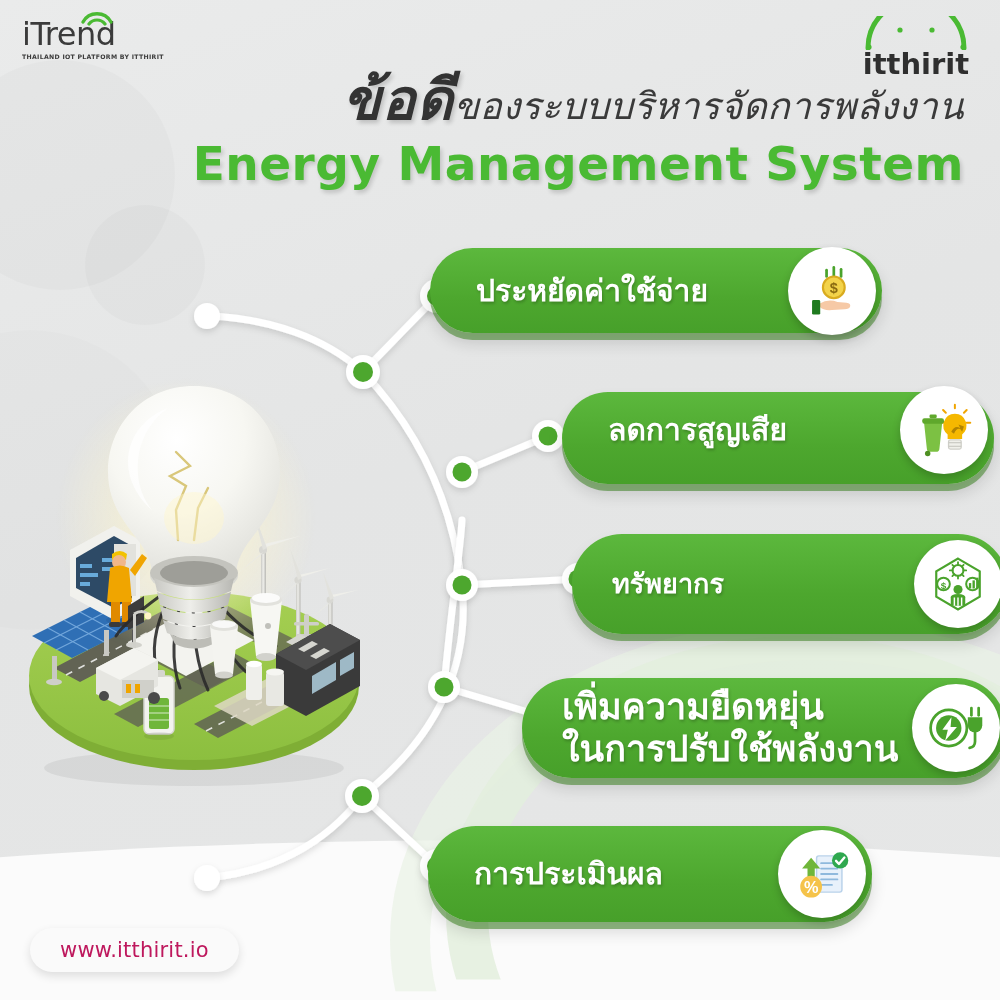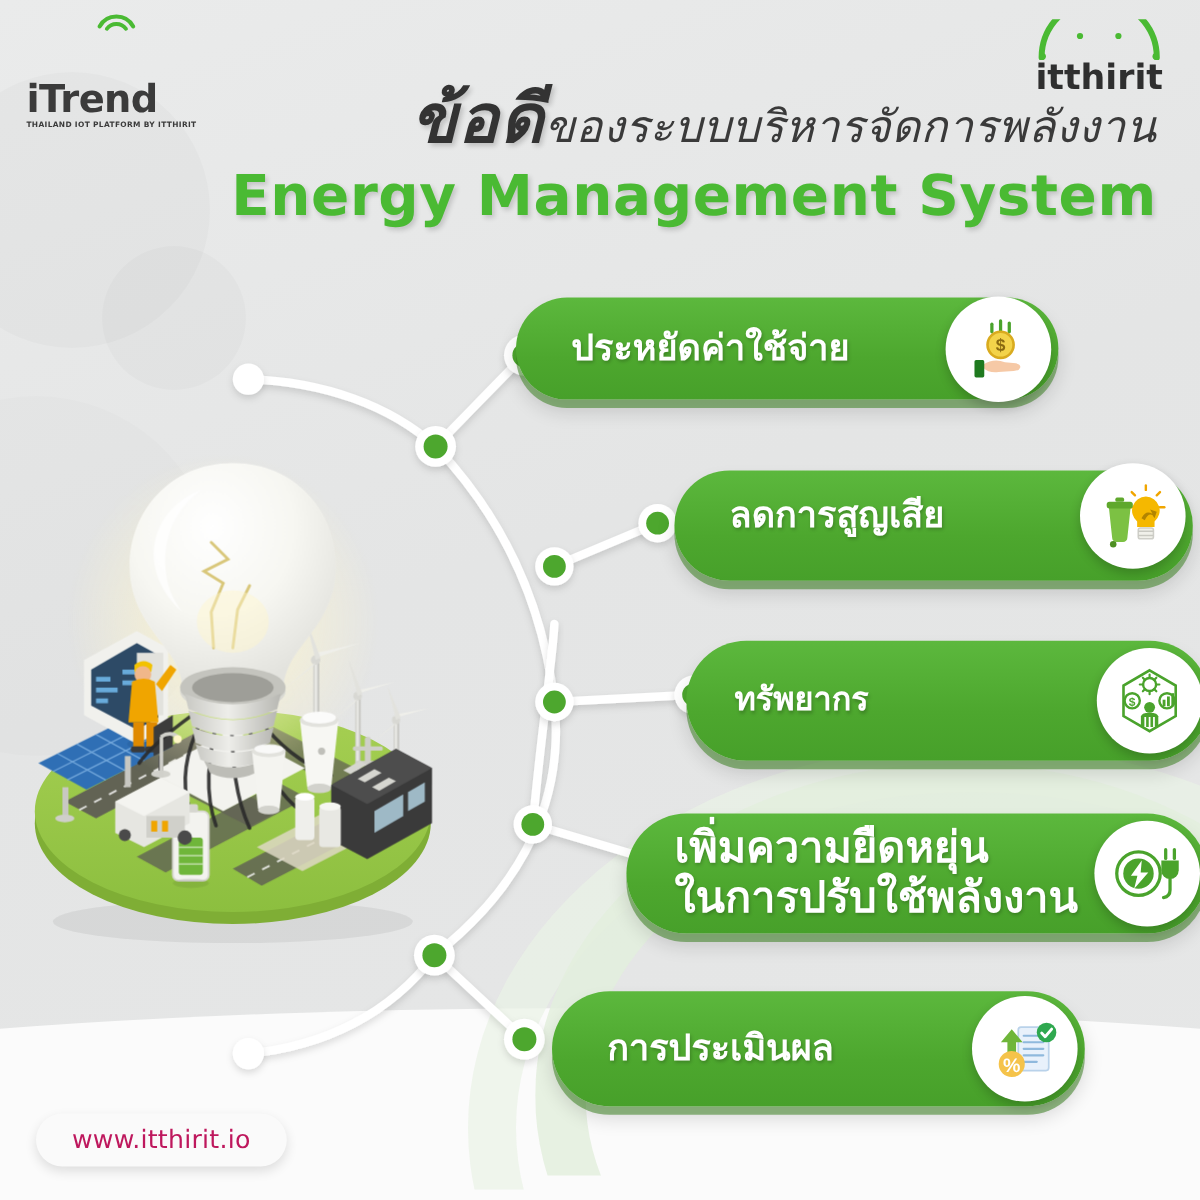--- a/index.html
+++ b/index.html
@@ -21,22 +21,22 @@
     background:#fbfbfb;border-radius:50% 50% 0 0 / 100% 100% 0 0;transform:scaleX(1.7);}
   .swoosh{position:absolute;right:-150px;bottom:-190px;width:620px;height:470px;
     border:42px solid #e3efdd;border-radius:50%;
     clip-path:polygon(0% 0%,100% 0%,100% 62%,0% 62%);opacity:.85;}
   .swoosh2{position:absolute;right:-230px;bottom:-260px;width:760px;height:560px;
     border:40px solid #eaf2e5;border-radius:50%;
     clip-path:polygon(0% 0%,100% 0%,100% 58%,0% 58%);opacity:.7;}
 
   
   .logo-left{position:absolute;left:22px;top:18px;width:140px;}
-  .logo-left .word{font-size:32px;font-weight:bold;color:#3b3b3b;letter-spacing:-.5px;
-    line-height:1;position:relative;display:inline-block;margin-top:48px;}
+  .logo-left .word{font-size:32px;font-weight:normal;color:#3b3b3b;letter-spacing:-.5px;
+    line-height:1;position:relative;display:inline-block;}
   .logo-left .wifi{position:absolute;left:58px;top:-12px;width:34px;height:20px;}
   .logo-left .tag{font-size:6.2px;font-weight:bold;color:#3b3b3b;letter-spacing:.3px;
     margin-top:3px;white-space:nowrap;}
   .logo-right{position:absolute;right:20px;top:16px;width:128px;text-align:center;}
   .logo-right .arc{width:112px;height:34px;margin:0 auto;}
   .logo-right .word{font-size:29px;font-weight:600;color:#2f2f2f;line-height:1;margin-top:-4px;}
 
   .title-wrap{position:absolute;left:0;right:36px;top:72px;text-align:right;}
   .title-thai{font-size:0;line-height:1;white-space:nowrap;font-style:italic;}
   .title-thai .t-bold{font-size:56px;font-weight:bold;color:#333;
@@ -61,21 +61,21 @@
   .badge svg{width:58px;height:58px;}
 
   .p1{left:430px;top:248px;width:400px;height:85px;padding:0 6px 0 46px;}
   .p1 .label{font-size:30px;}
   .p2{left:562px;top:392px;width:380px;height:76px;padding:0 6px 16px 46px;}
   .p2 .label{font-size:30px;}
   .p3{left:572px;top:534px;width:390px;height:100px;padding:0 6px 0 40px;}
   .p3 .label{font-size:27px;}
   .p4{left:522px;top:678px;width:438px;height:100px;padding:0 6px 0 40px;}
   .p4 .label{font-size:36px;}
-  .p5{left:460px;top:826px;width:392px;height:96px;padding:0 6px 0 46px;}
+  .p5{left:428px;top:826px;width:392px;height:96px;padding:0 6px 0 46px;}
   .p5 .label{font-size:30px;}
 
   
   #illu{position:absolute;left:18px;top:368px;width:352px;height:418px;}
 
   
   .url-pill{position:absolute;left:30px;bottom:28px;height:44px;padding:0 30px;
     background:#fafafa;border-radius:26px;display:flex;align-items:center;
     box-shadow:0 4px 10px rgba(0,0,0,.12);}
   .url-pill span{font-size:21px;color:#be185d;letter-spacing:.2px;}

